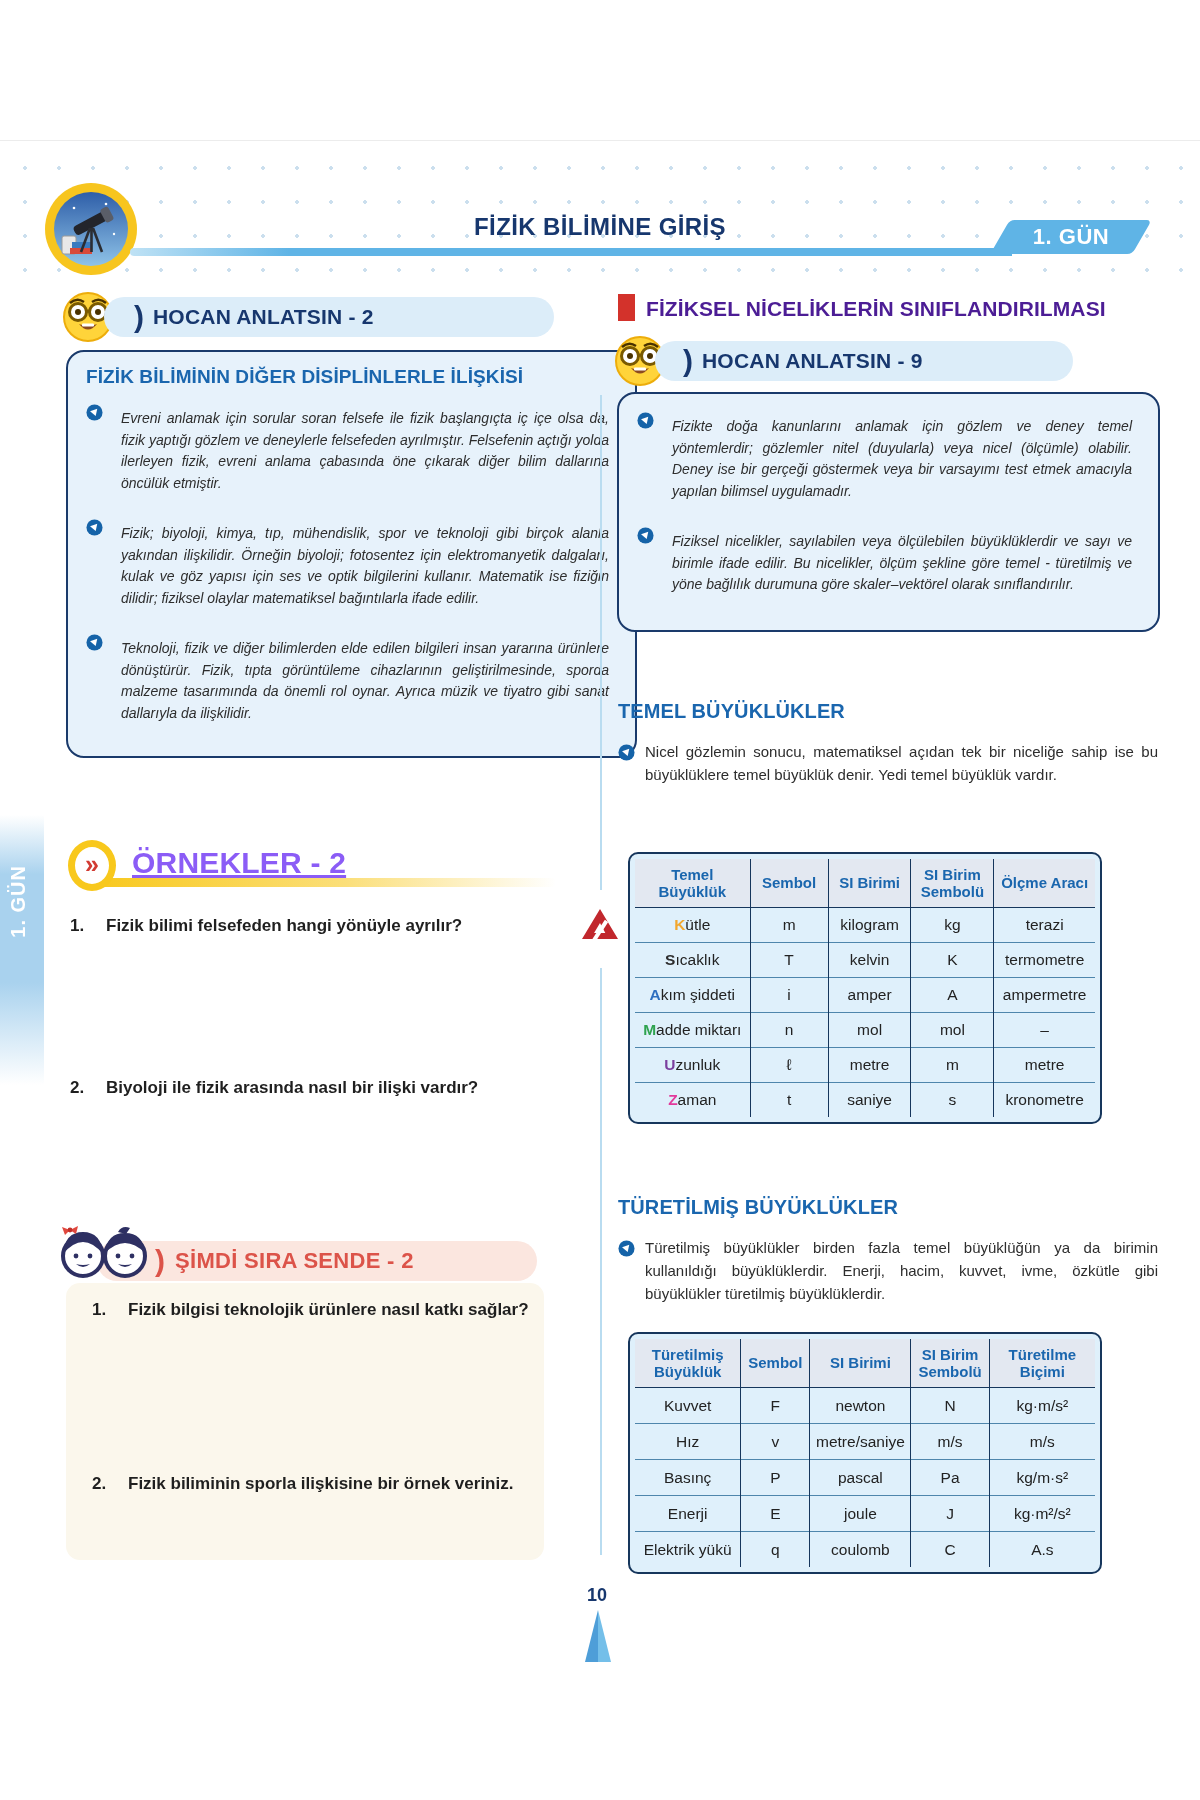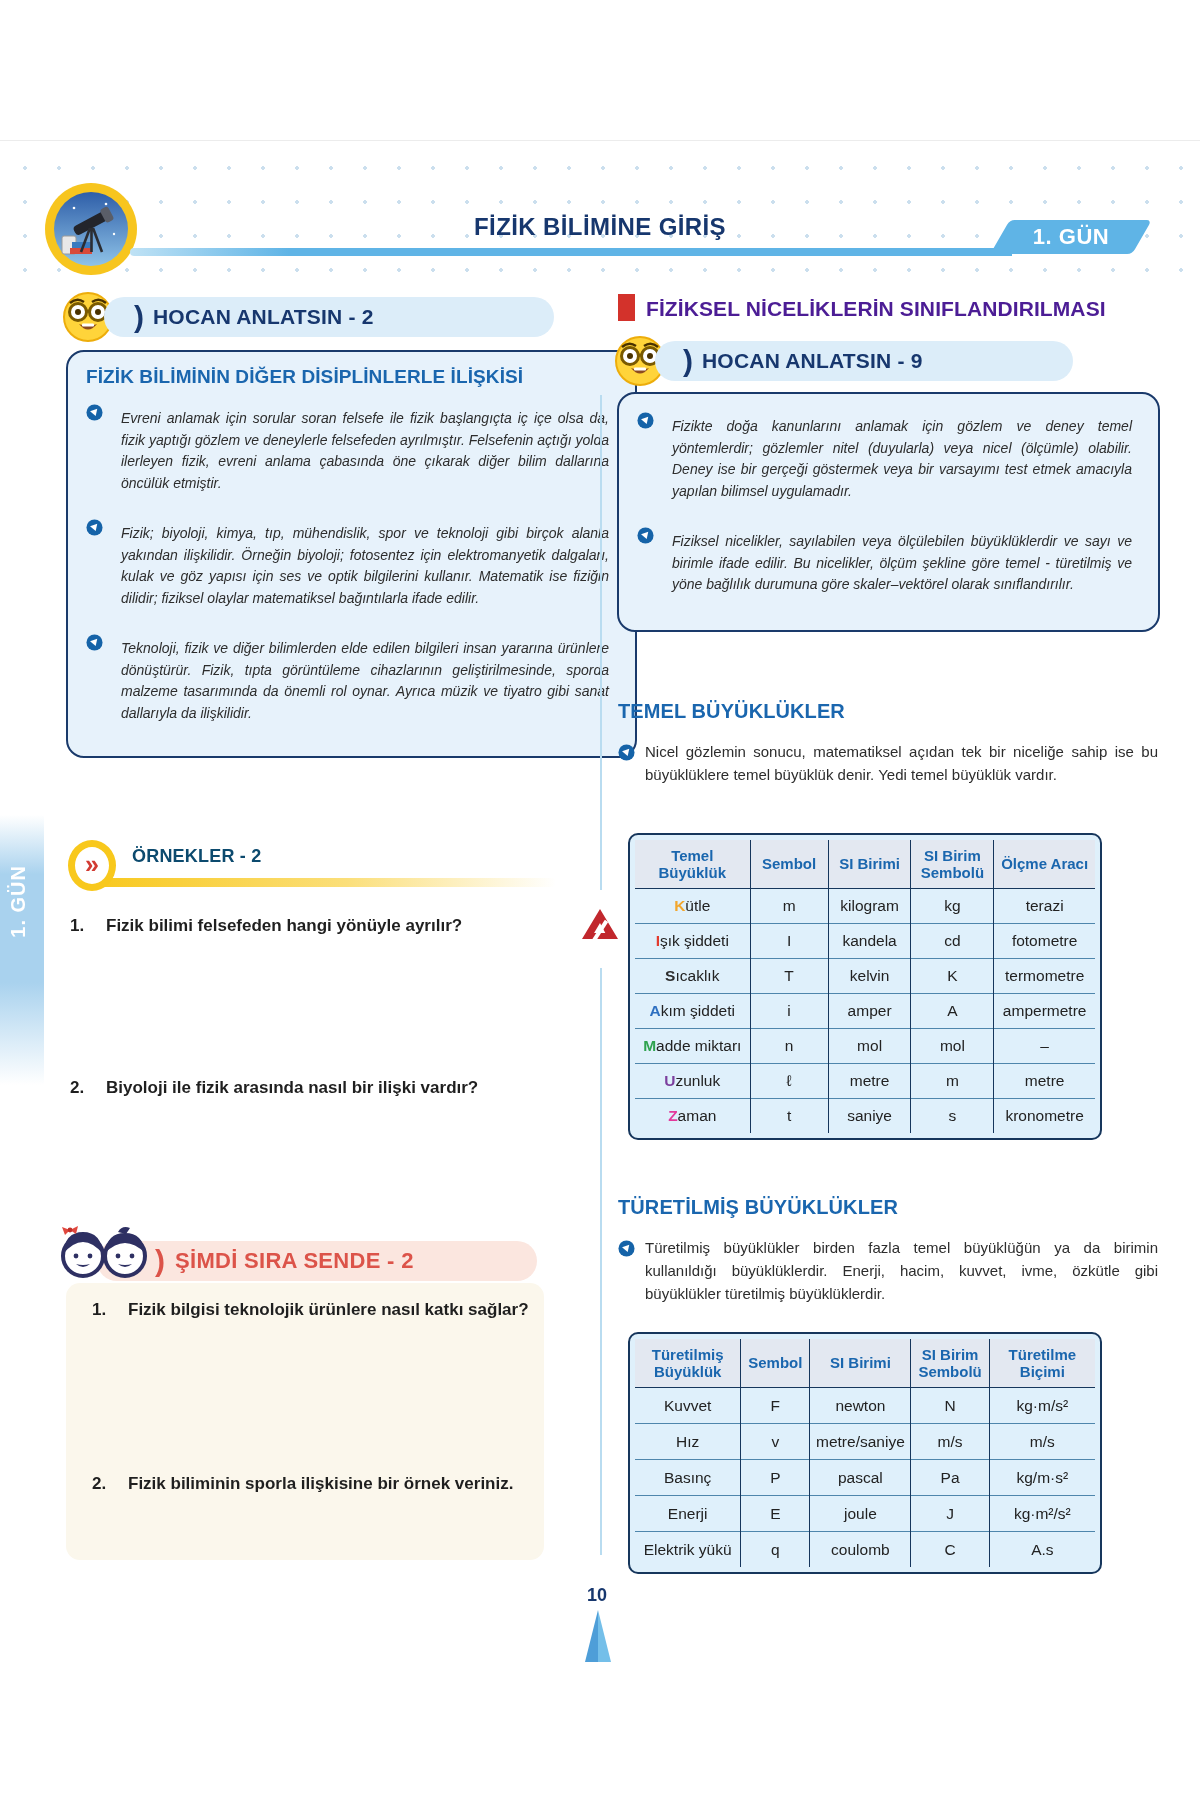--- a/index.html
+++ b/index.html
@@ -42,21 +42,21 @@
 
   .question{position:absolute;display:flex;font-size:17px;font-weight:bold;color:#1f1f1f;}
   .question .q-num{width:36px;flex:0 0 36px;}
 
   
   .orn-bar{position:absolute;left:92px;top:878px;width:464px;height:9px;border-radius:5px;
     background:linear-gradient(to right,#f8c81c,#fbdf7a 55%,rgba(251,223,122,0));}
   .orn-circle{position:absolute;left:68px;top:840px;width:34px;height:34px;border-radius:50%;
     background:#ffffff;border:7px solid #f8c81c;display:flex;align-items:center;justify-content:center;
     color:#d23b33;font-size:25px;font-weight:bold;line-height:1;padding-bottom:3px;box-sizing:content-box;}
-  .orn-title{position:absolute;left:132px;top:846px;font-size:18px;font-weight:bold;color:#0c4a6e;letter-spacing:.2px;}
+  .orn-title{position:absolute;left:132px;top:846px;font-size:30px;font-weight:bold;color:#8b5cf6;letter-spacing:.2px;text-decoration:underline;}
 
   
   .simdi-pill{position:absolute;left:97px;top:1241px;width:440px;height:40px;background:#fbe6df;
     border-radius:21px;display:flex;align-items:center;padding-left:58px;box-sizing:border-box;}
   .simdi-pill .paren{font-size:30px;font-weight:bold;color:#dc5349;margin-right:10px;line-height:36px;}
   .simdi-pill .pill-label{font-size:22px;font-weight:bold;color:#dc5349;letter-spacing:.3px;}
   .kids{position:absolute;left:56px;top:1220px;width:96px;height:62px;}
   .answer-box{position:absolute;left:66px;top:1283px;width:478px;height:277px;background:#fbf7ec;border-radius:14px;}
 
   
@@ -294,21 +294,21 @@
   <div class="free-bullet" style="left:618px;top:740px;width:540px;">
     <span class="b-icon">
       <svg viewBox="0 0 18 18" width="17" height="17">
         <circle cx="9" cy="9" r="8.5" fill="#1563a8"></circle>
         <polygon points="5,6.2 13,6.2 9,13" fill="#ffffff" transform="rotate(-18 9 9)"></polygon>
       </svg>
     </span>
     <p>Nicel gözlemin sonucu, matematiksel açıdan tek bir niceliğe sahip ise bu büyüklüklere temel büyüklük denir. Yedi temel büyüklük vardır.</p>
   </div>
 
-  <div class="table-wrap" style="top:833px;">
+  <div class="table-wrap" style="top:852px;">
     <table class="qtable" id="table1">
       <colgroup>
           <col style="width:25%">
           <col style="width:17%">
           <col style="width:18%">
           <col style="width:18%">
           <col style="width:22%">
         </colgroup>
       <thead>
         <tr>
@@ -323,27 +323,20 @@
       <tbody>
 
           <tr>
             <td><span class="first-letter" style="color: rgb(242, 167, 46);">K</span><span>ütle</span></td>
             <td>m</td>
             <td>kilogram</td>
             <td>kg</td>
             <td>terazi</td>
           </tr>
 
-          <tr>
-            <td><span class="first-letter" style="color: rgb(226, 59, 46);">I</span><span>şık şiddeti</span></td>
-            <td>I</td>
-            <td>kandela</td>
-            <td>cd</td>
-            <td>fotometre</td>
-          </tr>
 
           <tr>
             <td><span class="first-letter" style="color: rgb(45, 45, 45);">S</span><span>ıcaklık</span></td>
             <td>T</td>
             <td>kelvin</td>
             <td>K</td>
             <td>termometre</td>
           </tr>
 
           <tr>

